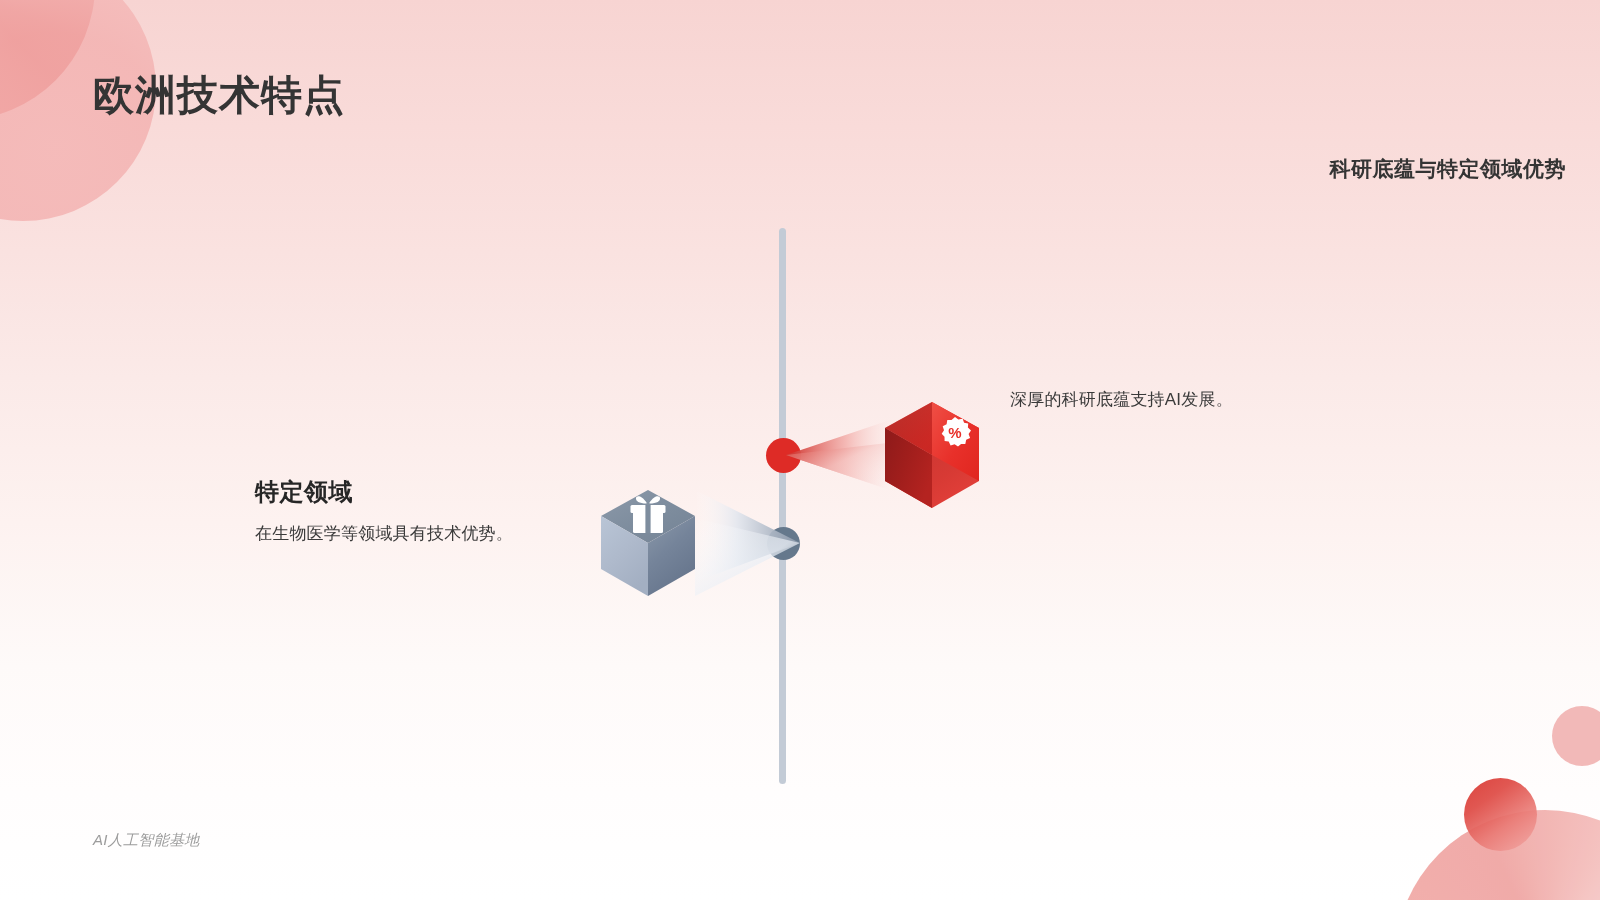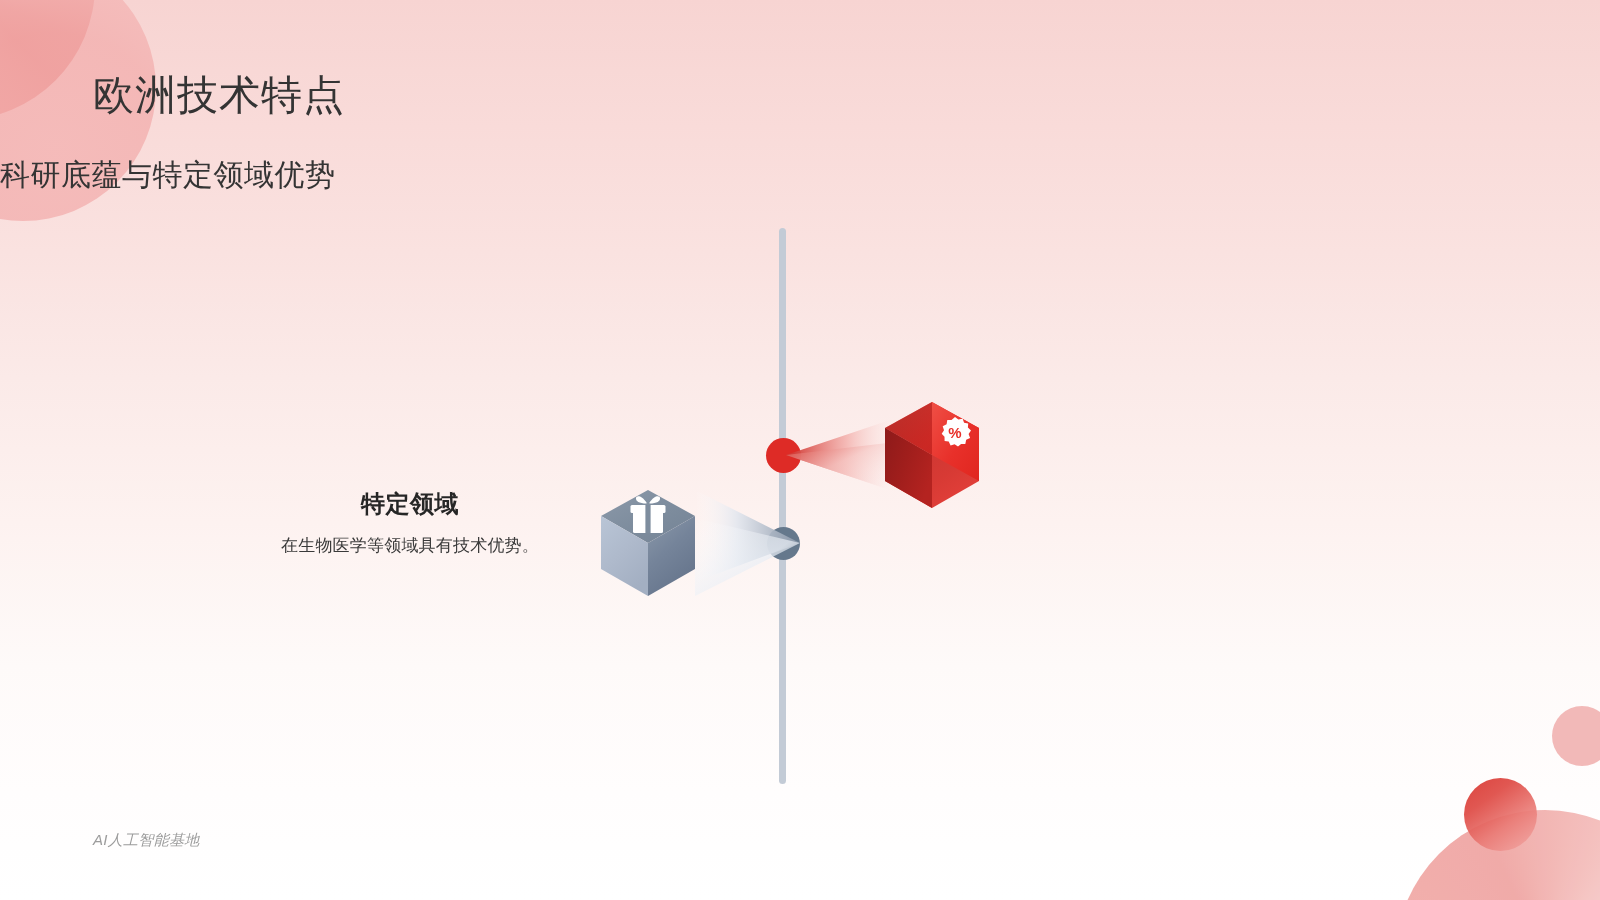--- a/index.html
+++ b/index.html
@@ -58,27 +58,27 @@
   #deco-r-dot{
     left:1552px; top:706px; width:60px; height:60px;
     border-radius:50%;
     background:#f1b5b4;
     opacity:.95;
   }
 
   
   #page-title{
     position:absolute; left:93px; top:68px;
-    font-size:41px; font-weight:normal; color:#343434;
+    font-size:41px; font-weight:bold; color:#343434;
     letter-spacing:1px; white-space:nowrap;
   }
   #section-subtitle{
     position:absolute; left:0; top:155px; width:1566px;
-    text-align:left;
-    font-size:30px; font-weight:normal; color:#343434;
+    text-align:right;
+    font-size:21px; font-weight:bold; color:#343434;
     letter-spacing:.5px;
   }
   #footer-label{
     position:absolute; left:93px; top:831px;
     font-size:15px; color:#9c9c9c; letter-spacing:.3px;font-style:italic;
   }
 
   
   #timeline-axis{
     position:absolute; left:779px; top:228px;
@@ -99,21 +99,21 @@
   .cube-group{ position:absolute; }
 
   
   #item-research{ left:840px; top:370px; width:430px; height:145px; }
   #item-research .cube-wrap{ position:absolute; left:0; top:0; width:150px; height:145px; }
   #item-research .text-wrap{ position:absolute; left:170px; top:18px; width:300px; }
 
   
   #item-domain{ left:255px; top:458px; width:545px; height:155px; }
   #item-domain .cube-wrap{ position:absolute; left:335px; top:12px; width:210px; height:145px; }
-  #item-domain .text-wrap{ position:absolute; left:0; top:30px; width:310px; text-align:center; }
+  #item-domain .text-wrap{ position:absolute; left:0; top:18px; width:310px; text-align:left; }
 
   .item-title{
     font-size:24px; font-weight:bold; color:#262626;
     letter-spacing:.5px; margin-bottom:14px;
   }
   .item-desc{
     font-size:17px; color:#3a3a3a; line-height:1.4; letter-spacing:.2px;
   }
 
   svg{ display:block; overflow:visible; }
@@ -179,20 +179,21 @@
         <polygon points="45,58 92,32 92,85" fill="url(#rLeft)" opacity=".55"></polygon>
 
         <g transform="translate(115,63)">
           <path fill="#ffffff" d="M0,-16 L3.4,-13.4 L7.6,-14.2 L9.1,-10.2 L13.2,-9.6 L12.9,-5.4 L16,-2.6 L13.6,1 L15.1,5 L11.2,6.8 L10.3,10.9 L6.1,10.9 L3,13.6 L-0.4,11.2 L-4.4,12.4 L-6.3,8.6 L-10.4,7.9 L-10.5,3.7 L-13.3,0.7 L-11,-2.8 L-12.3,-6.8 L-8.4,-8.8 L-7.7,-12.9 L-3.5,-13 Z"></path>
           <text x="0" y="5" font-family="'Liberation Sans',sans-serif" font-size="15" font-weight="bold" fill="#e8302a" text-anchor="middle">%</text>
         </g>
       </svg>
     </div>
 
     <div class="text-wrap">
+      <div class="item-desc">深厚的科研底蕴支持AI发展。</div>
     </div>
   </div>
 
   <div class="cube-group" id="item-domain">
 
     <div class="text-wrap">
       <div class="item-title">特定领域</div>
       <div class="item-desc">在生物医学等领域具有技术优势。</div>
     </div>
 

